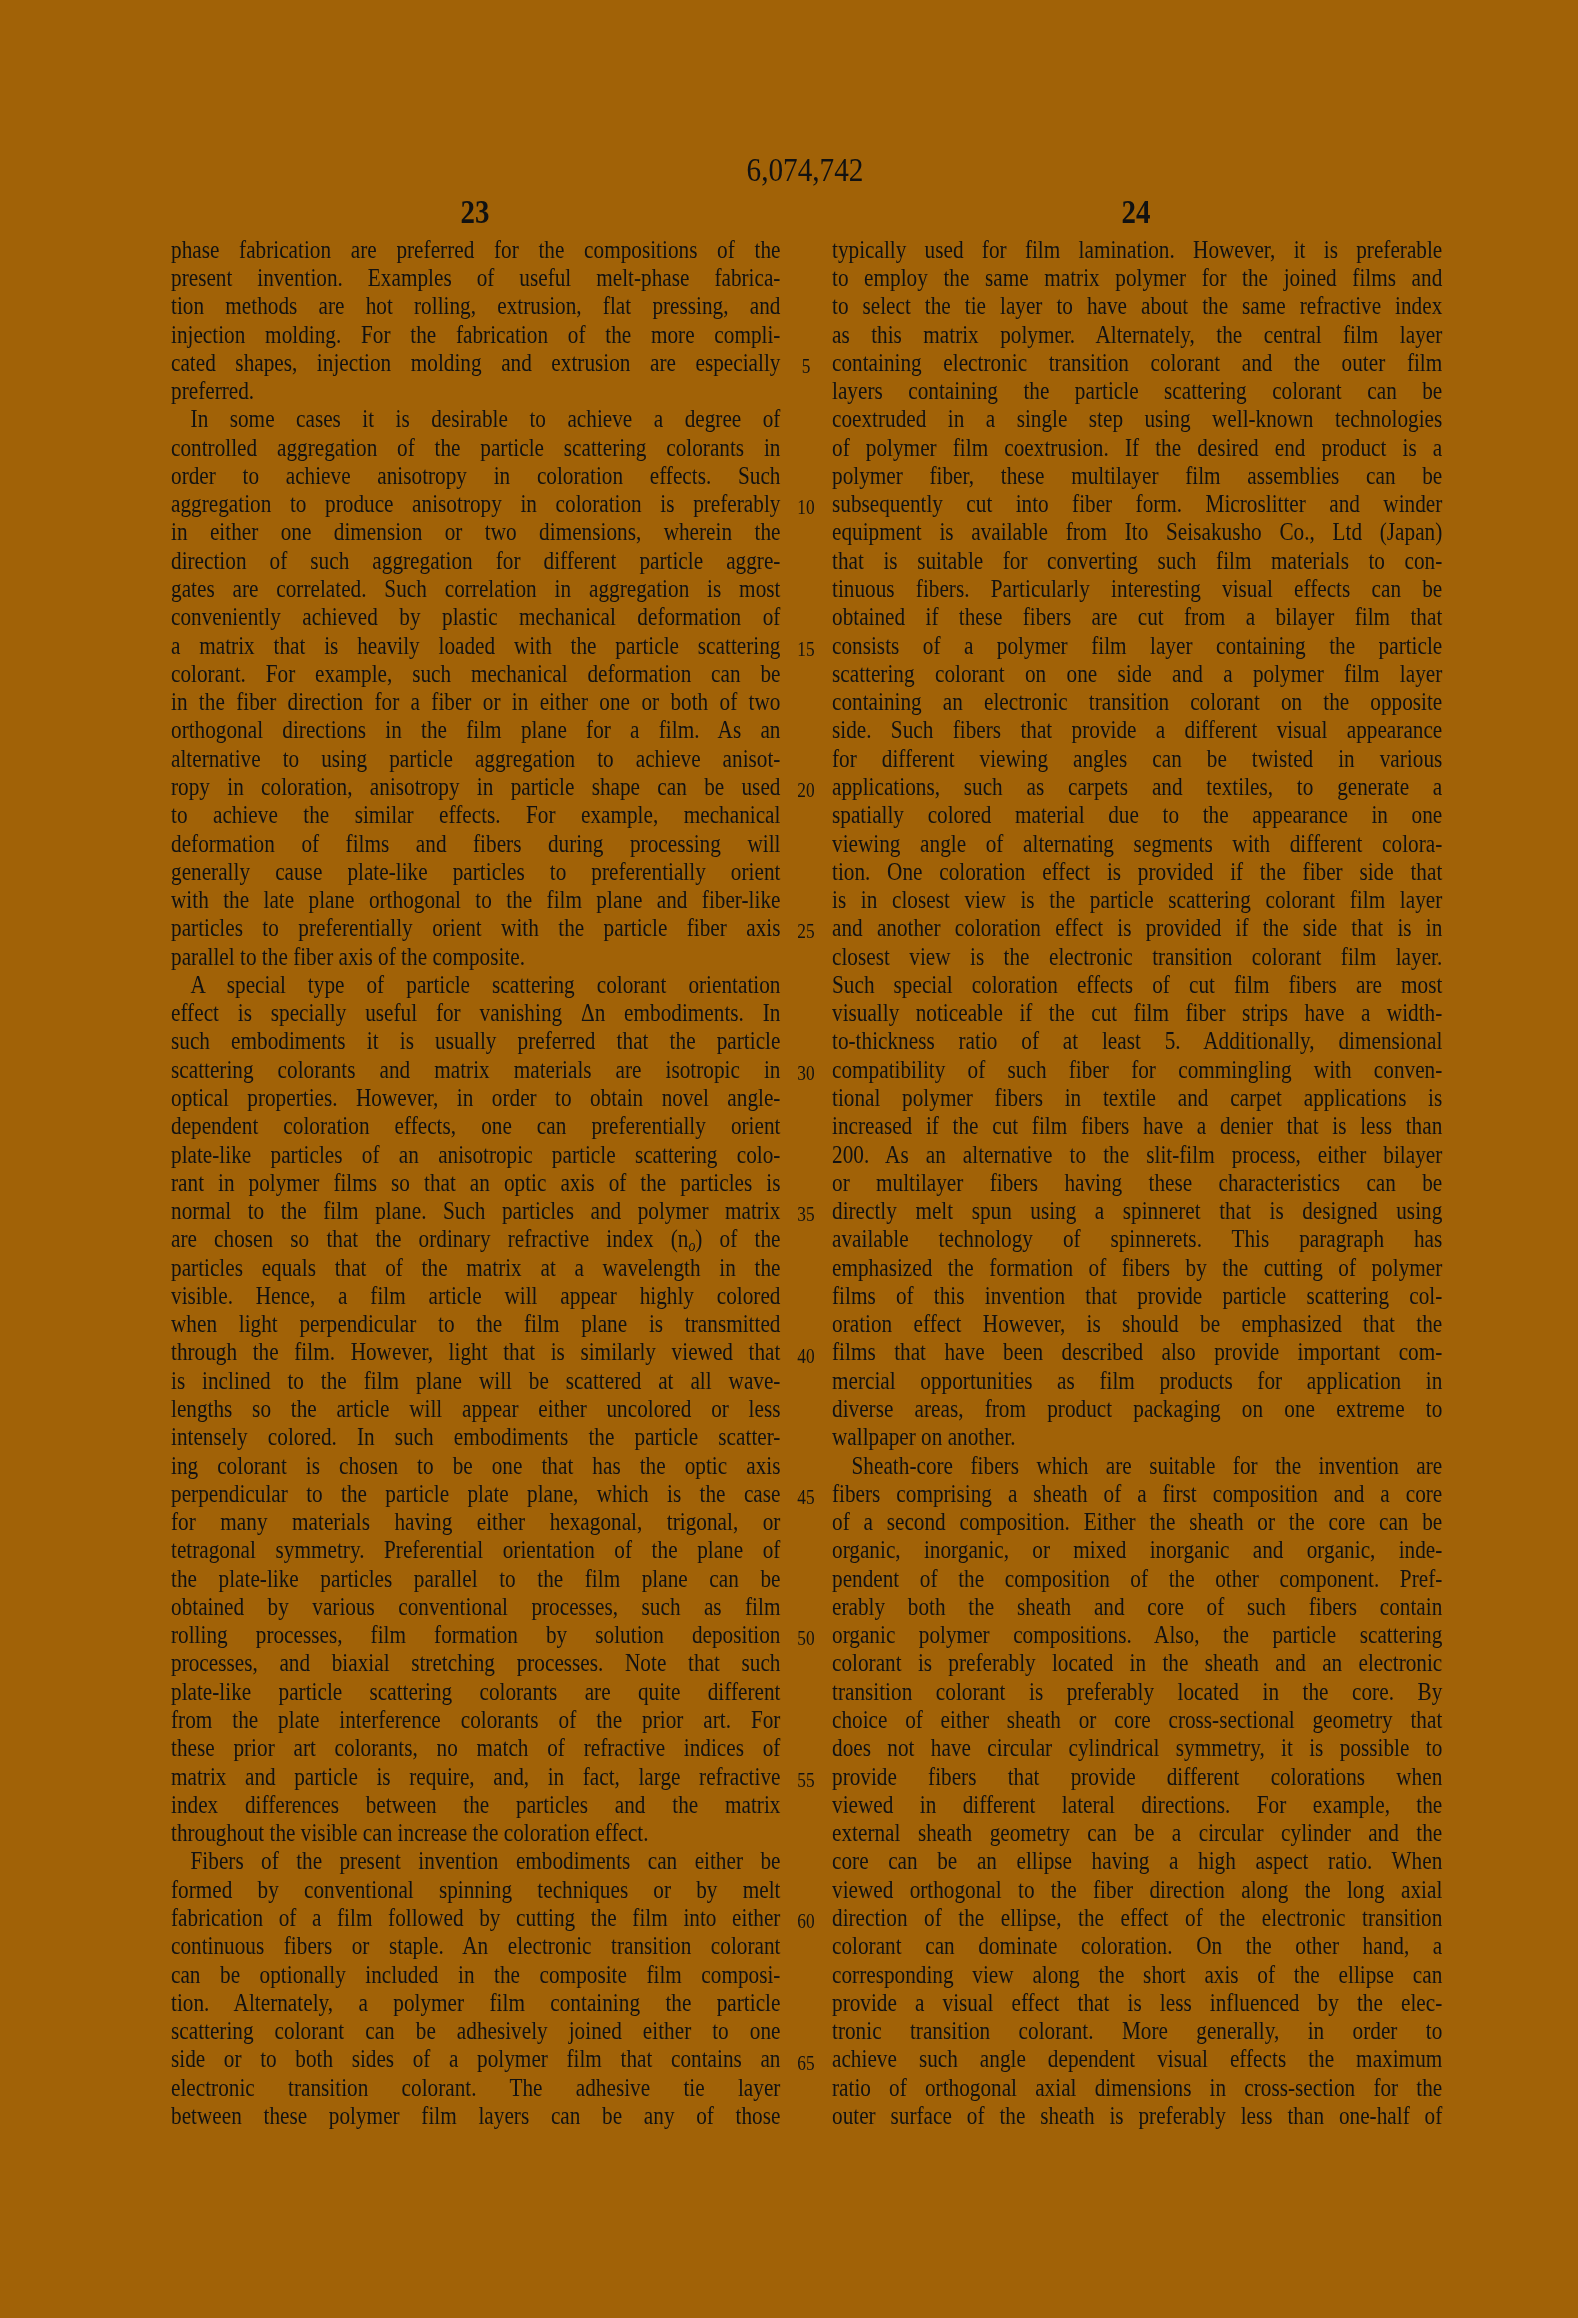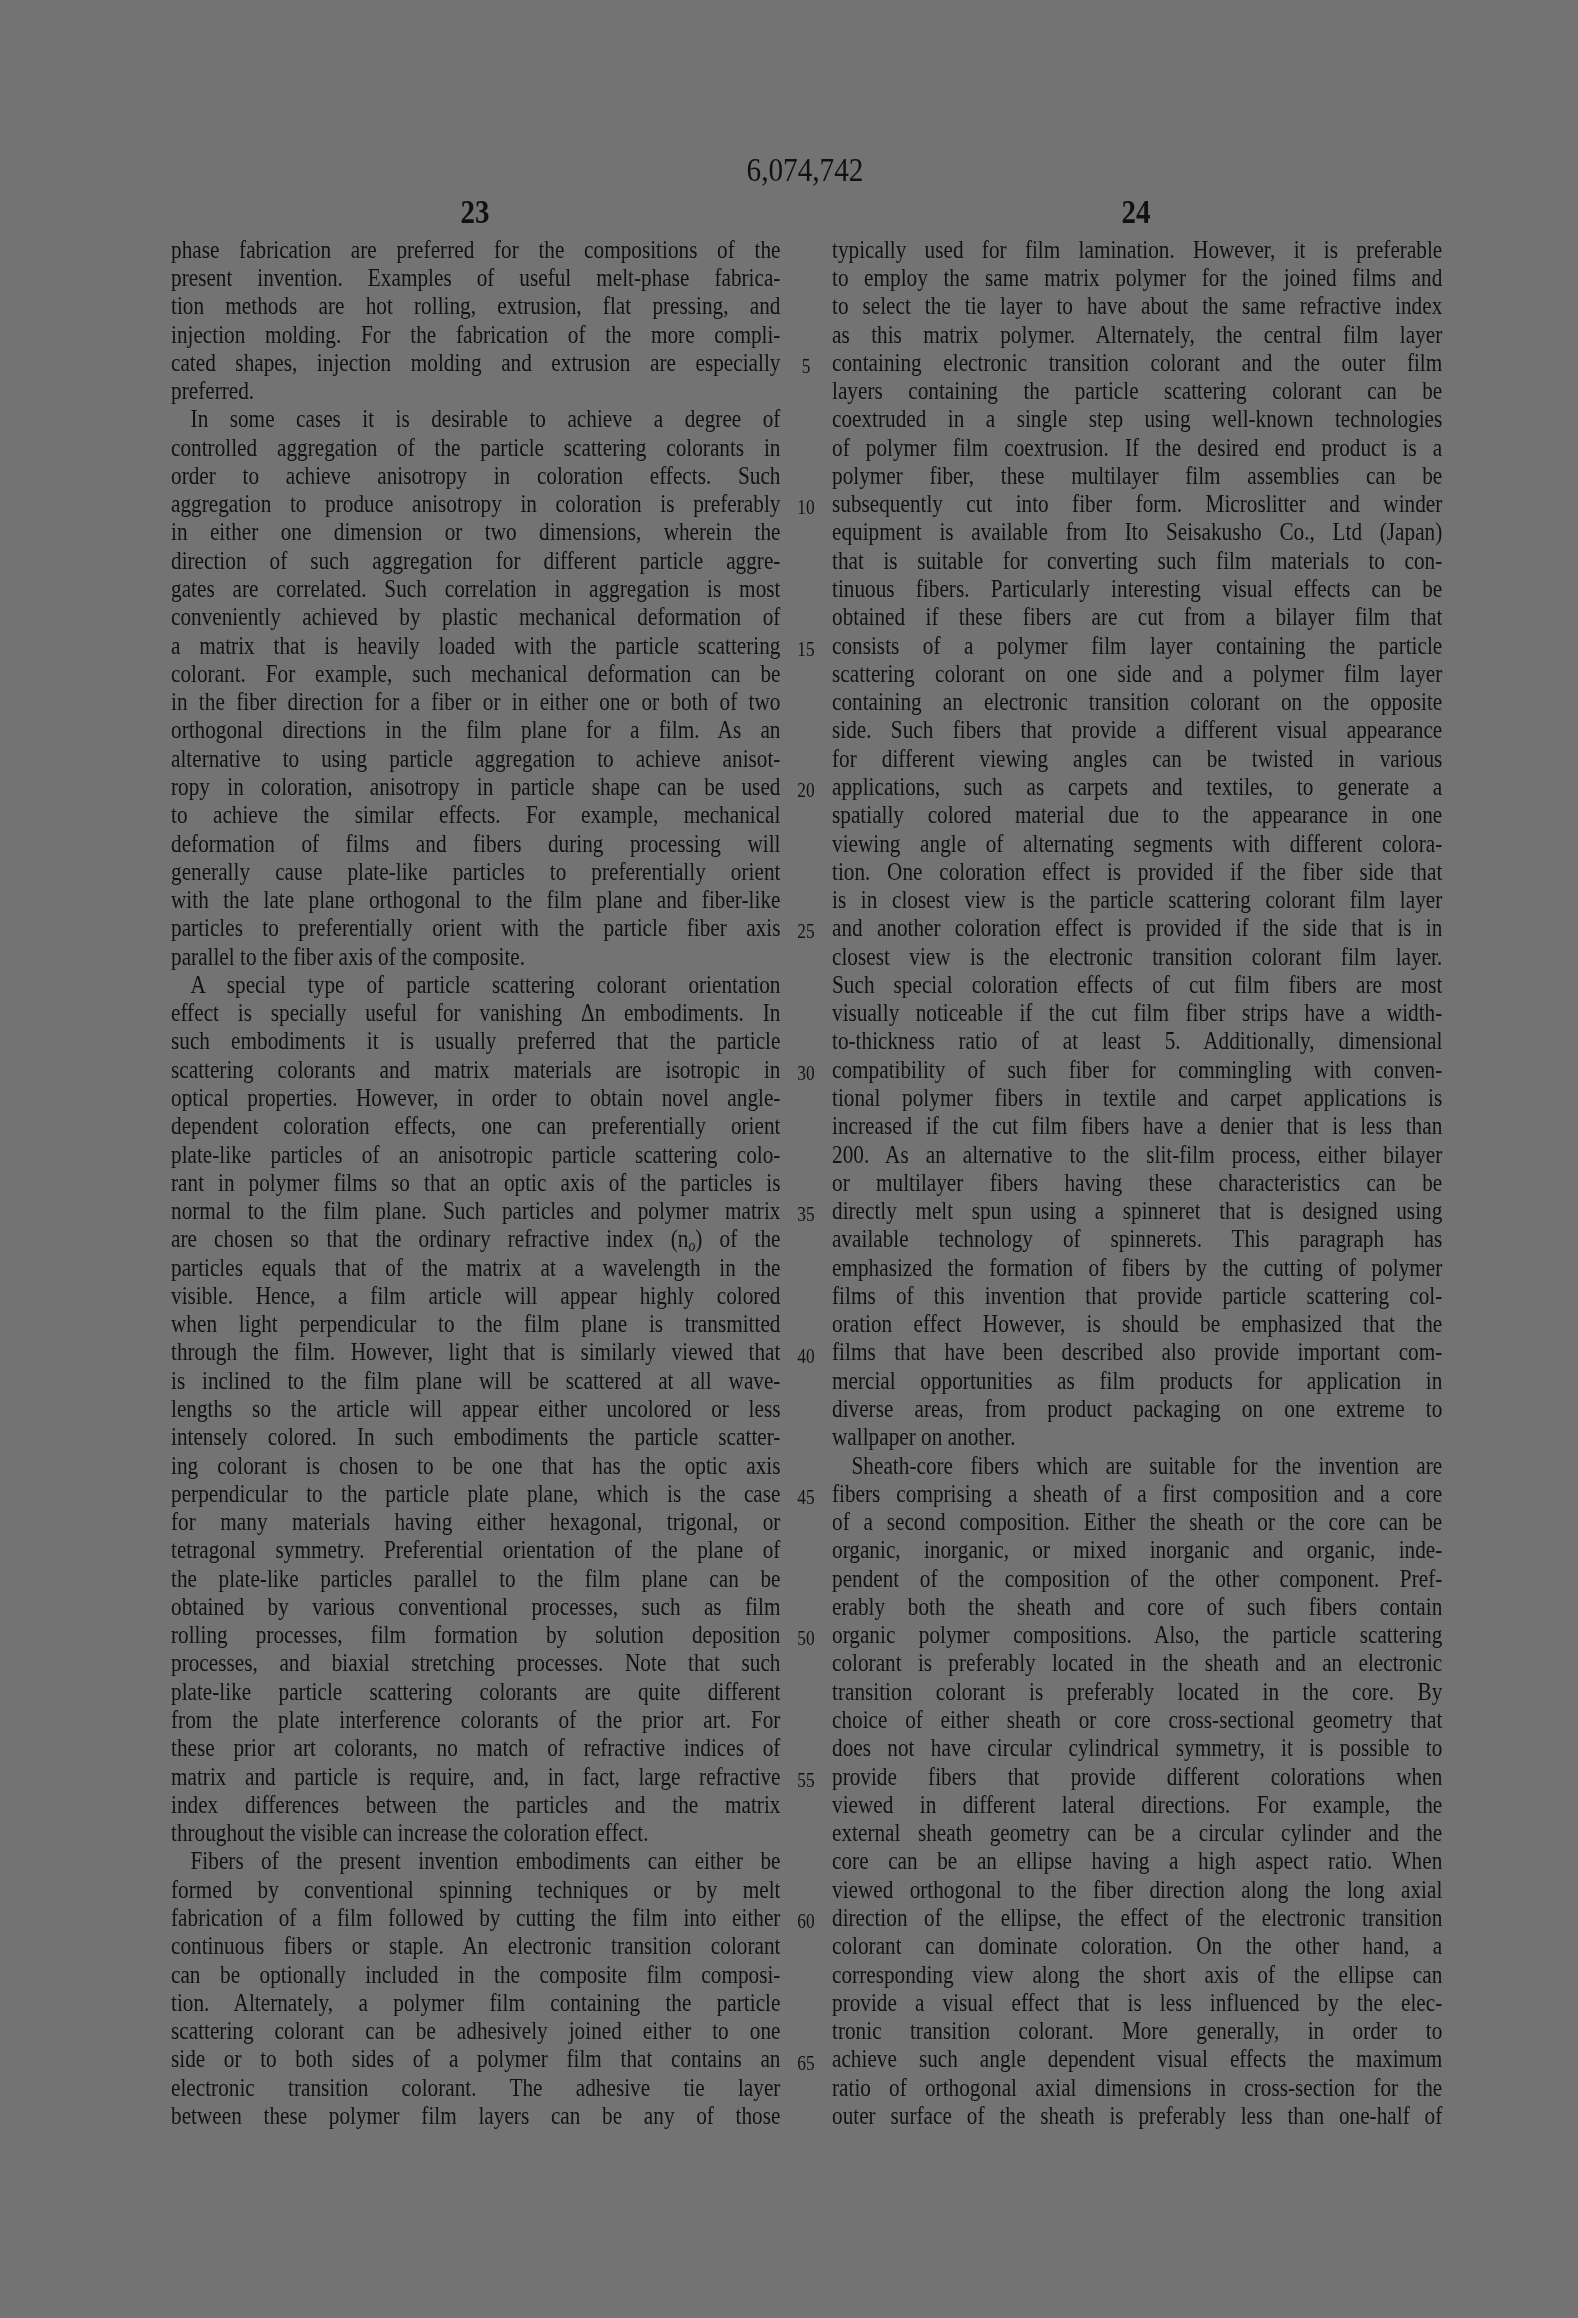--- a/index.html
+++ b/index.html
@@ -1,17 +1,17 @@
 <!DOCTYPE html>
 <html style="font-size:11px"><head>
 <meta charset="utf-8">
 <style>
   html, body { margin:0; padding:0; background:#ffffff; }
   body { width:1578px; height:2319px; position:relative; overflow:hidden; }
-  .page { position:absolute; left:0; top:0; width:1578px; height:2319px; background:#737373; color:#111111; }
+  .page { position:absolute; left:0; top:0; width:1578px; height:2319px; background:#a16207; color:#111111; }
   .patent-number {
     position:absolute; left:703px; top:151px; width:204px; text-align:center;
     font-family:"Liberation Serif", serif; font-size:34px; line-height:38px;
     transform:scaleX(0.86); transform-origin:center;
   }
   .col-number {
     position:absolute; top:193px; width:82px; text-align:center;
     font-family:"Liberation Serif", serif; font-weight:bold; font-size:34px; line-height:38px;
     transform:scaleX(0.85); transform-origin:center;
   }

